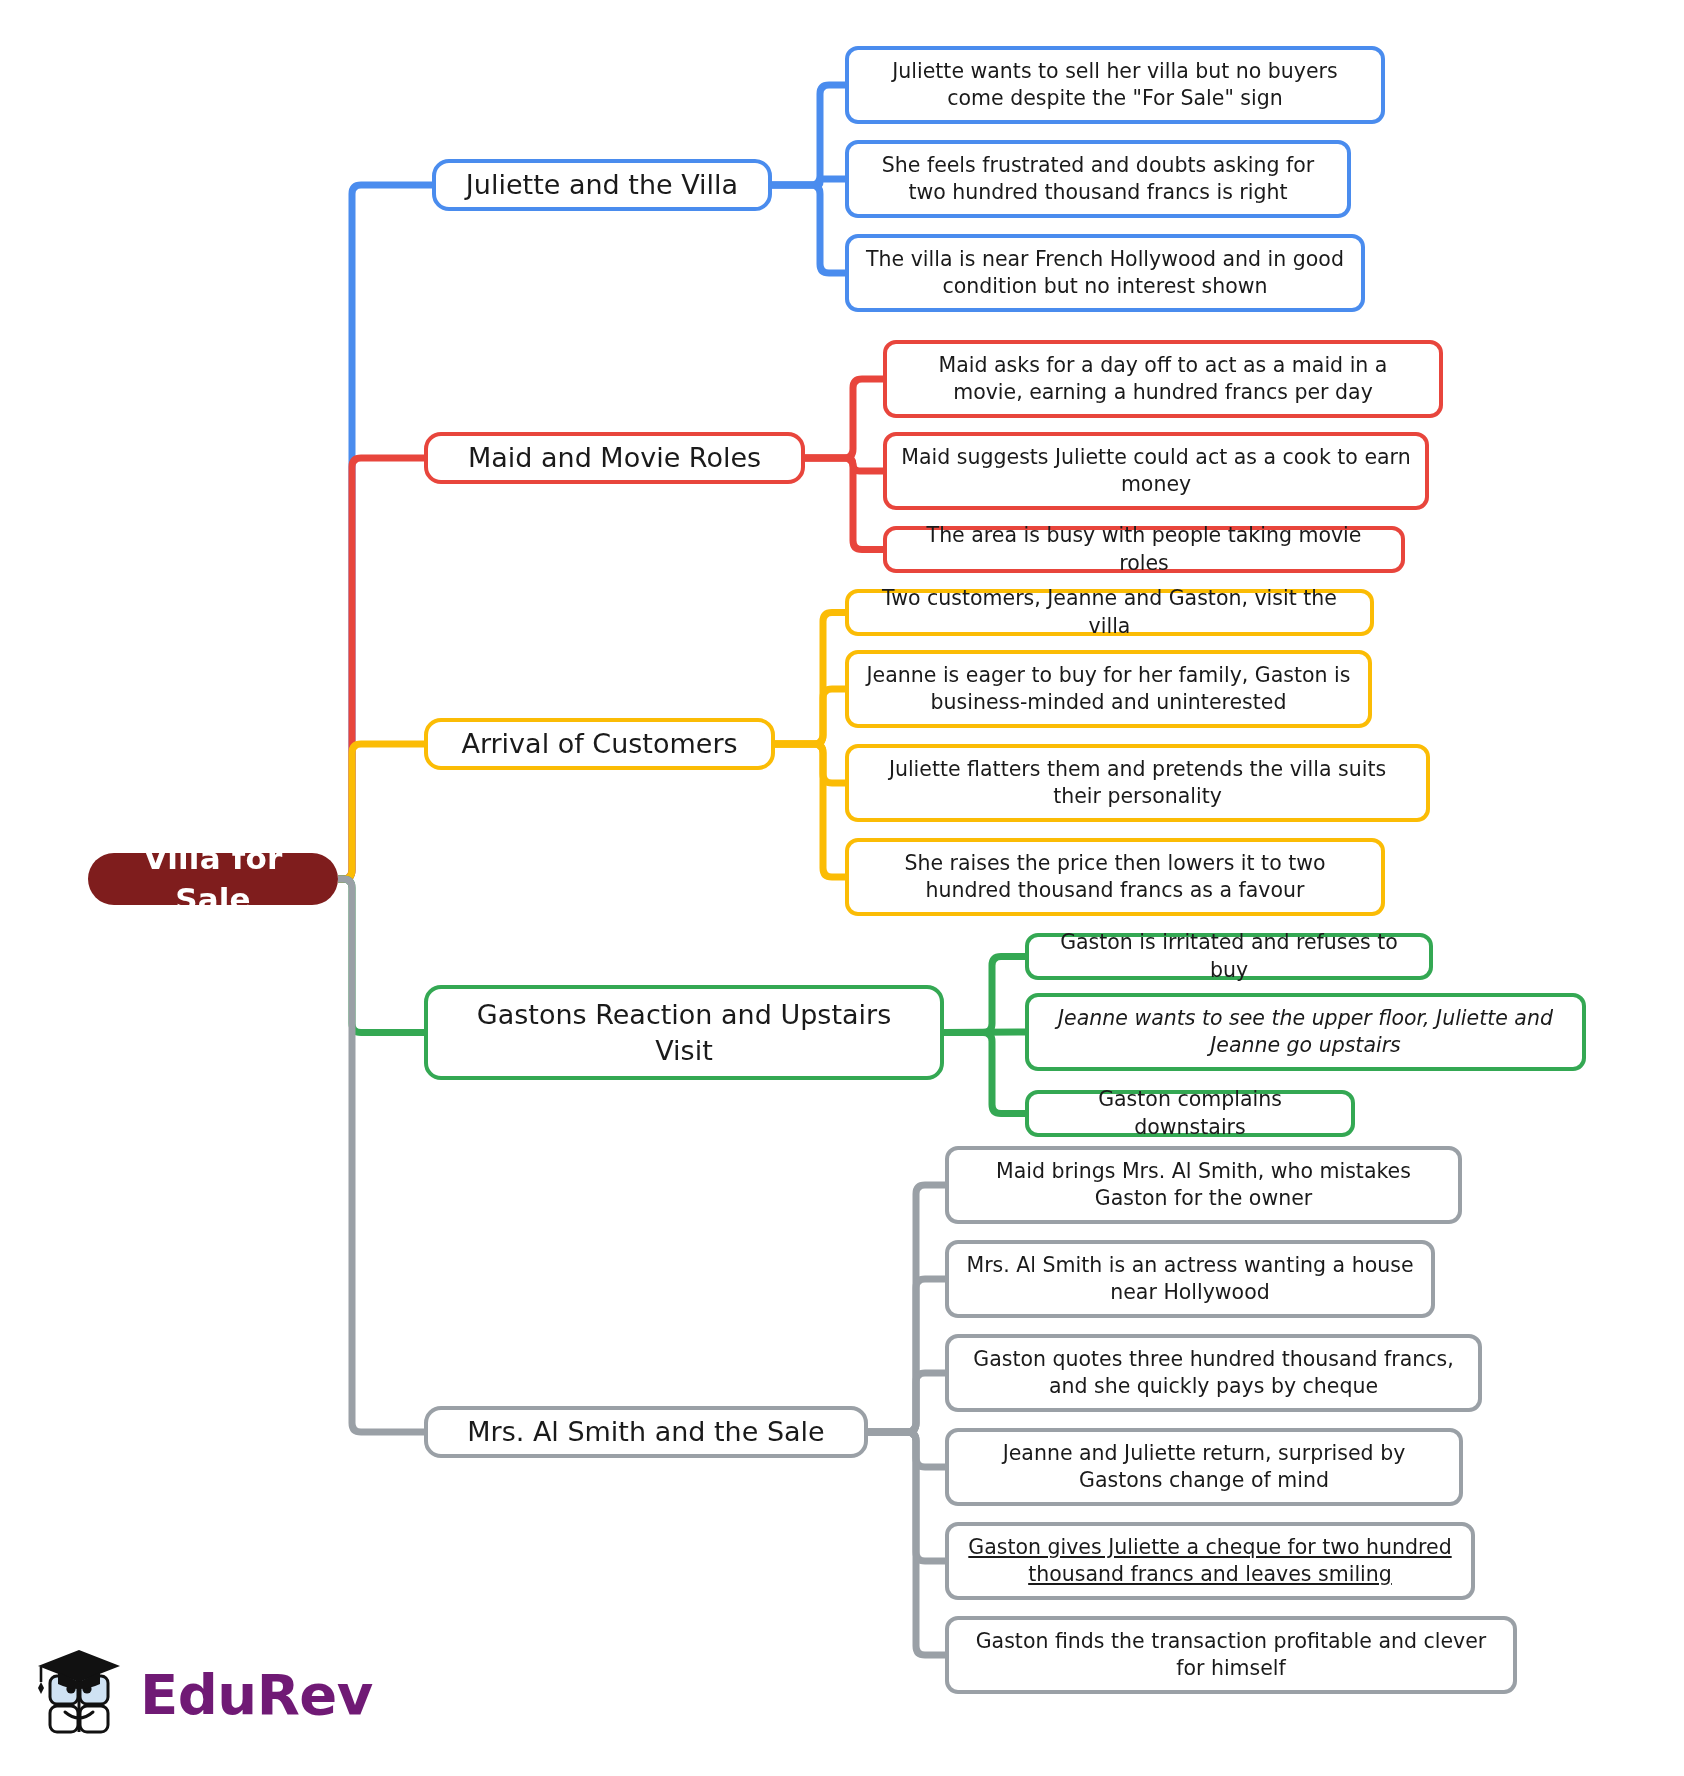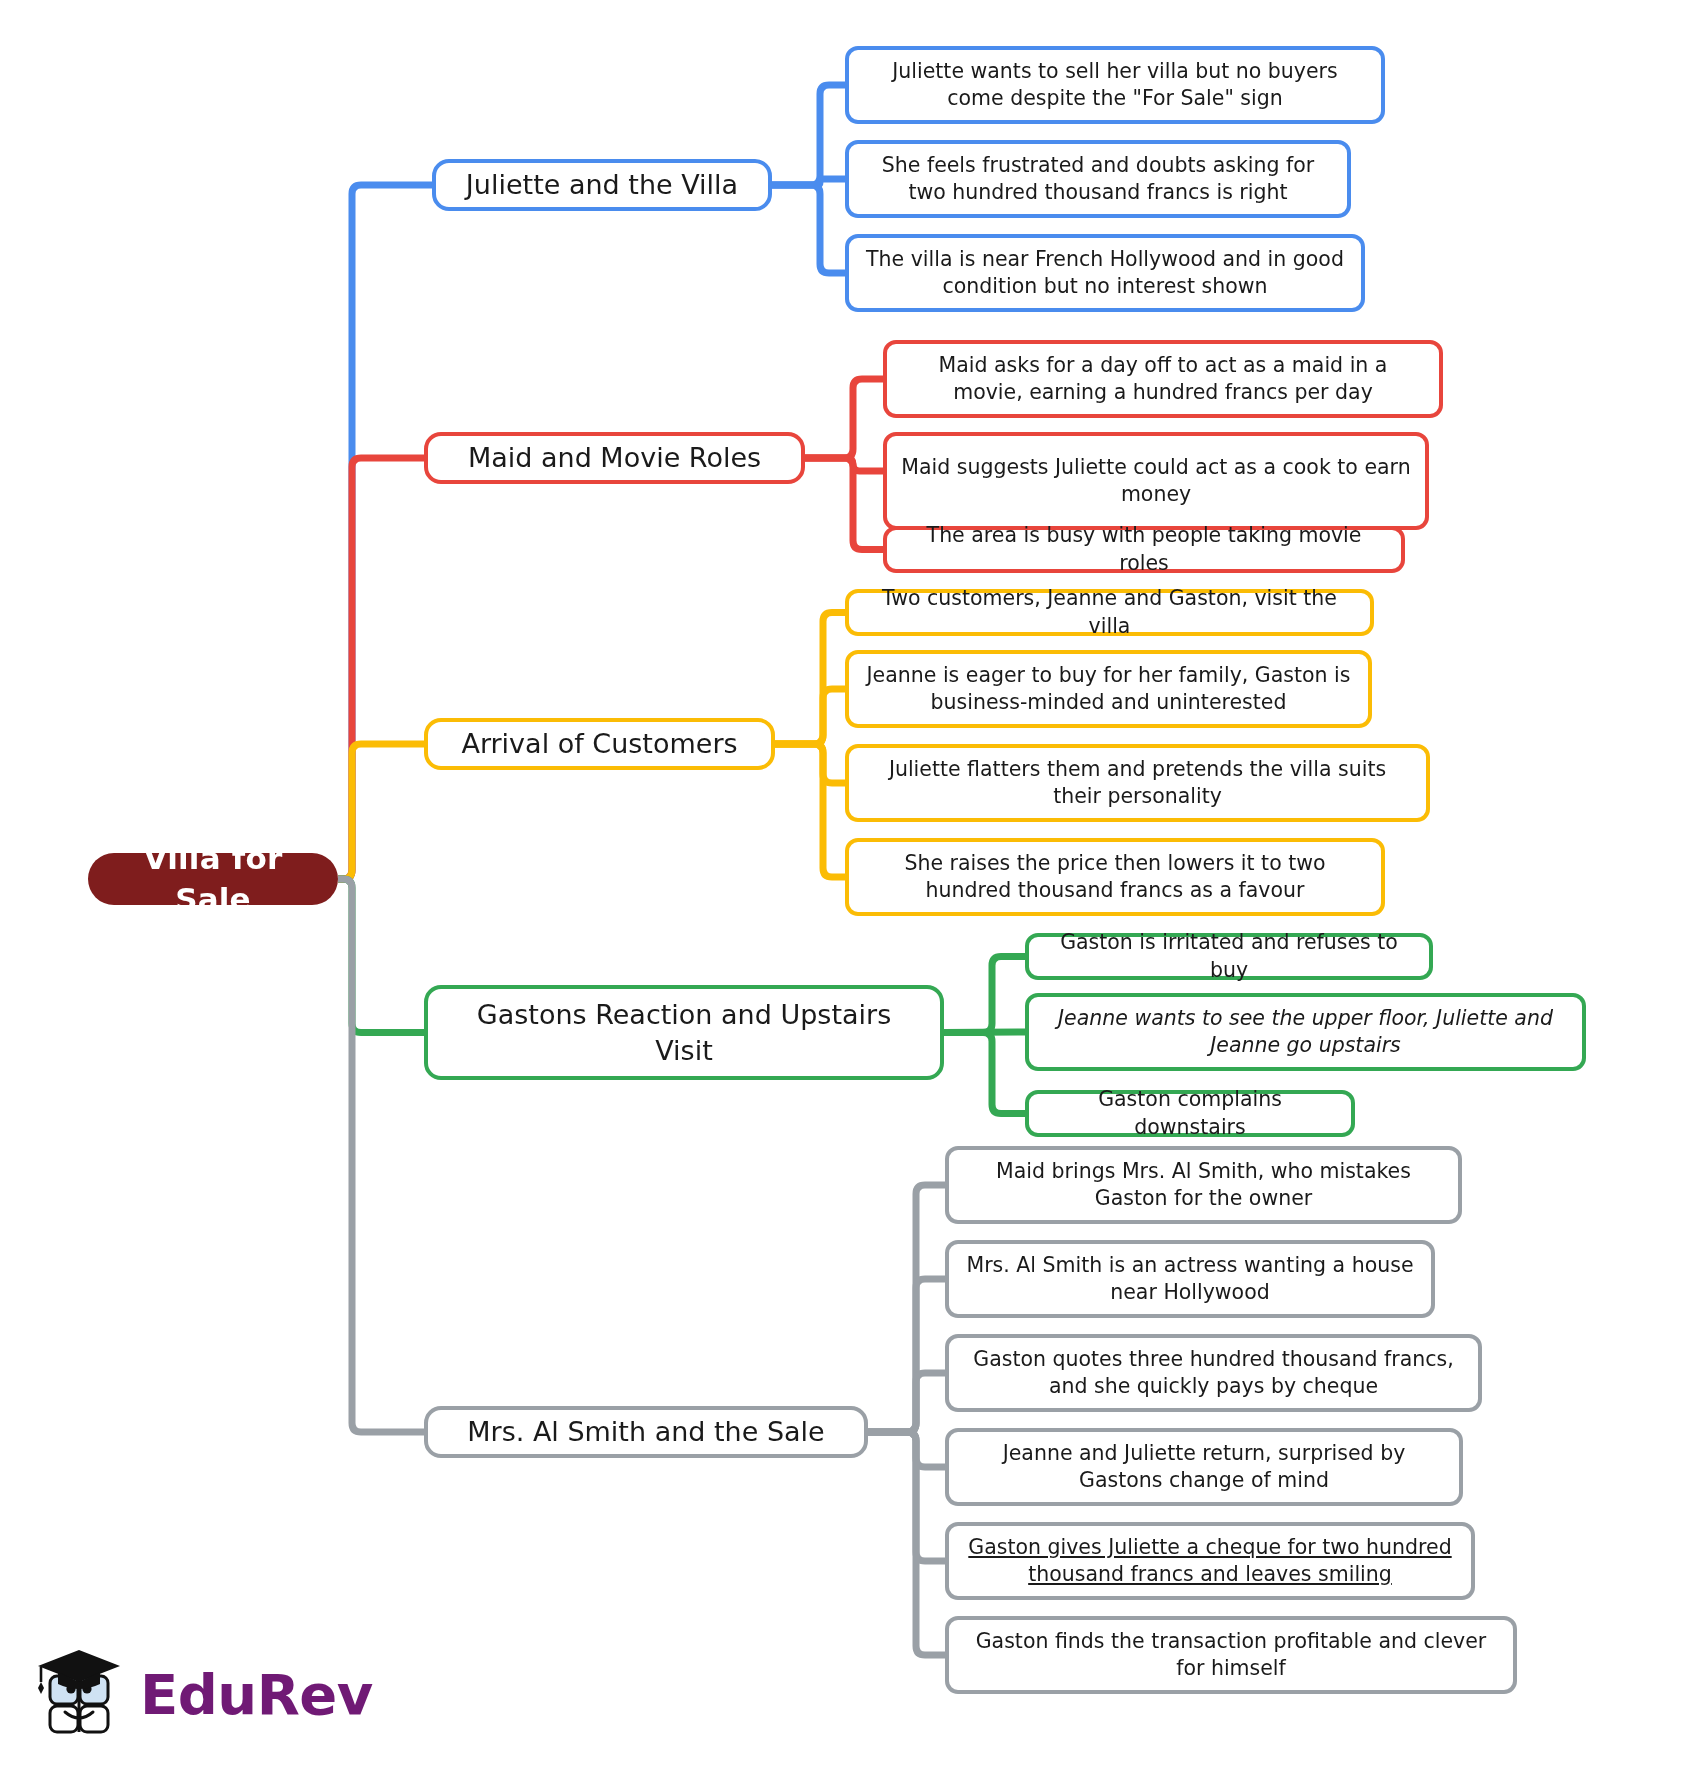--- a/index.html
+++ b/index.html
@@ -136,21 +136,21 @@
   <div class="node leaf-node" style="left:845px; top:234px; width:520px; height:78px; border-color:#4a8cee;">
     <span class="txt">The villa is near French Hollywood and in good condition but no interest shown</span>
   </div>
 
   <div class="node branch-node" style="left:424px; top:432px; width:381px; height:52px; border-color:#e8453c;">
     <span class="txt">Maid and Movie Roles</span>
   </div>
   <div class="node leaf-node" style="left:883px; top:340px; width:560px; height:78px; border-color:#e8453c;">
     <span class="txt">Maid asks for a day off to act as a maid in a movie, earning a hundred francs per day</span>
   </div>
-  <div class="node leaf-node" style="left:883px; top:432px; width:546px; height:98px; border-color:#e8453c;">
+  <div class="node leaf-node" style="left:883px; top:432px; width:546px; height:78px; border-color:#e8453c;">
     <span class="txt">Maid suggests Juliette could act as a cook to earn money</span>
   </div>
   <div class="node leaf-node" style="left:883px; top:526px; width:522px; height:47px; border-color:#e8453c;">
     <span class="txt">The area is busy with people taking movie roles</span>
   </div>
 
   <div class="node branch-node" style="left:424px; top:718px; width:351px; height:52px; border-color:#fbbc05;">
     <span class="txt">Arrival of Customers</span>
   </div>
   <div class="node leaf-node" style="left:845px; top:589px; width:529px; height:47px; border-color:#fbbc05;">

